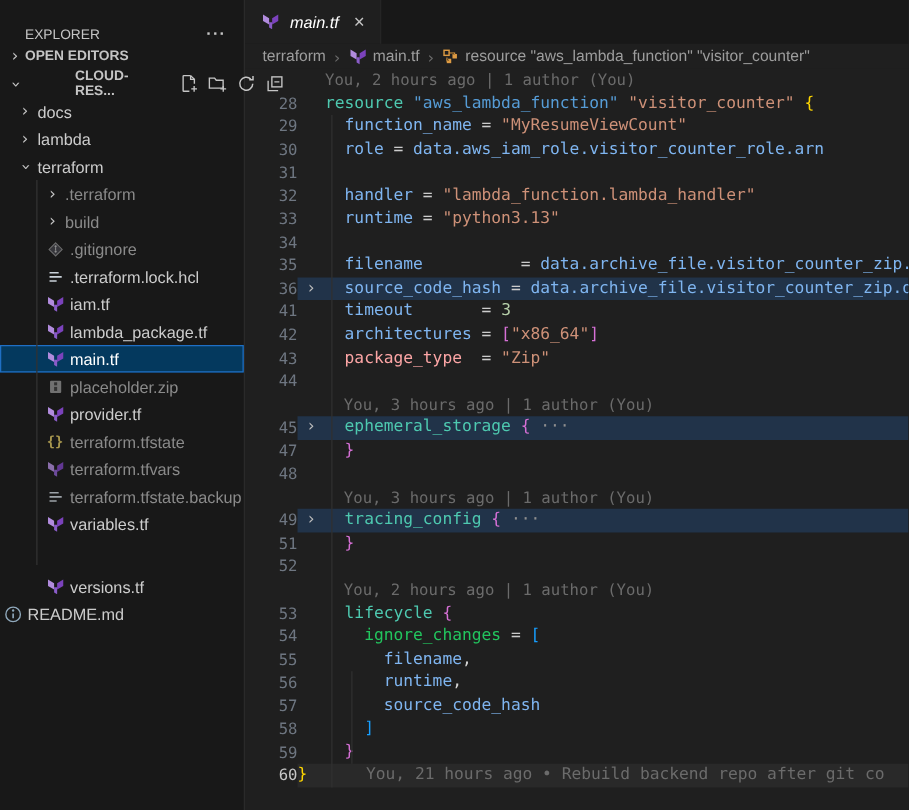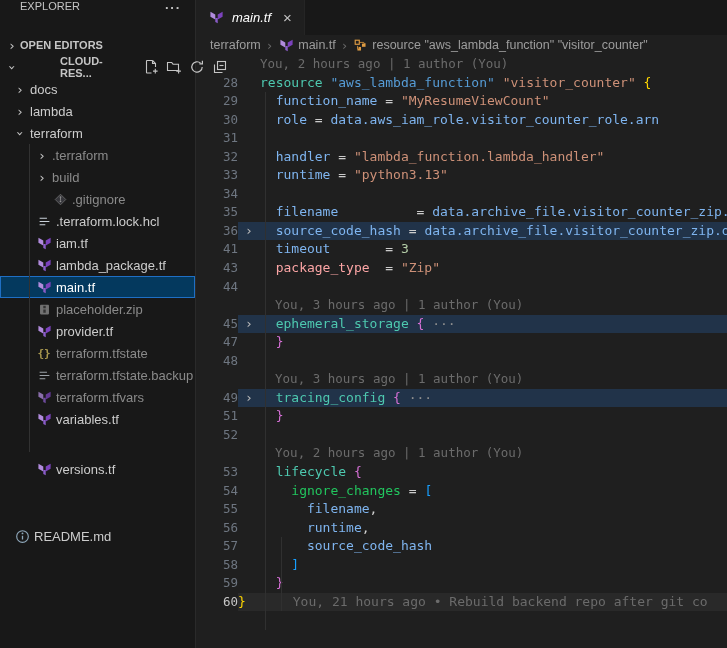--- a/index.html
+++ b/index.html
@@ -2,21 +2,21 @@
 <html><head>
 <meta charset="utf-8">
 <style>
   html,body{margin:0;padding:0;background:#1f1f1f;}
   .window{position:relative;width:727px;height:648px;background:#1f1f1f;overflow:hidden;
           font-family:"Liberation Sans",sans-serif;color:#cccccc;}
 
   
   .sidebar{position:absolute;left:0;top:0;width:196px;height:648px;background:#181818;
            border-right:1px solid #2a2a2a;box-sizing:border-box;}
-  .sb-header{height:34px;display:flex;align-items:flex-start;padding:0 14px 0 20px;font-size:11px;color:#c5c5c5;}
+  .sb-header{height:34px;display:flex;align-items:flex-end;padding:0 14px 0 20px;font-size:11px;color:#c5c5c5;}
   .sb-ellipsis{margin-left:auto;font-size:13px;letter-spacing:1px;color:#c5c5c5;cursor:pointer;font-weight:700;}
   .sb-row{display:flex;align-items:center;height:22px;font-weight:700;font-size:11px;color:#c5c5c5;}
   .chev{width:16px;flex:none;display:inline-flex;justify-content:center;align-items:center;
         color:#c5c5c5;font-family:"DejaVu Sans Mono",monospace;font-size:13px;font-weight:400;}
   .chev.exp{transform:rotate(90deg);}
   .sb-actions{margin-left:auto;display:flex;gap:7px;padding-right:8px;align-items:center;}
   .sb-actions span{display:inline-flex;cursor:pointer;}
   .tree{position:relative;}
   .titem{display:flex;align-items:center;height:22px;font-size:13px;color:#cccccc;cursor:pointer;box-sizing:border-box;}
   .titem .lbl{margin-left:2px;white-space:nowrap;}
@@ -114,21 +114,21 @@
           <span class="lbl">terraform</span>
         </div>
         <div class="titem dim" style="padding-left: 34px;">
           <span class="chev">›</span>
           <span class="lbl">.terraform</span>
         </div>
         <div class="titem dim" style="padding-left: 34px;">
           <span class="chev">›</span>
           <span class="lbl">build</span>
         </div>
-        <div class="titem dim" style="padding-left: 50px;">
+        <div class="titem dim" style="padding-left: 34px;">
           <span class="ficon" style="opacity: 0.75;">
             <svg width="13" height="13" viewBox="0 0 16 16">
               <path fill="#3f3f46" stroke="#8a8a8a" d="M8 1.5L14.5 8 8 14.5 1.5 8z"></path>
               <circle cx="8" cy="5" r="1.1" fill="#b5b5b5"></circle>
               <circle cx="8" cy="10.2" r="1.1" fill="#b5b5b5"></circle>
               <path stroke="#b5b5b5" d="M8 5.8v3.4"></path>
             </svg>
           </span>
           <span class="lbl">.gitignore</span>
         </div>
@@ -191,57 +191,57 @@
           <span class="lbl">provider.tf</span>
         </div>
         <div class="titem dim" style="padding-left: 34px;">
           <span class="ficon" style="opacity: 0.75;">
             <span style="color:#d8c261;font-weight:700;font-size:11px;font-family:'DejaVu Sans Mono',monospace;">{}</span>
           </span>
           <span class="lbl">terraform.tfstate</span>
         </div>
         <div class="titem dim" style="padding-left: 34px;">
           <span class="ficon" style="opacity: 0.75;">
+            <svg width="15" height="15" viewBox="0 0 16 16">
+              <path fill="#b18bdd" d="M1.5 1.8l5.2 3v5.4l-5.2-3z"></path>
+              <path fill="#7b42bc" d="M14.5 1.8l-5.2 3v5.4l5.2-3z"></path>
+              <path fill="#8a5cc8" d="M6.7 8.4h2.6v5.8l-2.6-1.4z"></path>
+            </svg>
+          </span>
+          <span class="lbl">terraform.tfvars</span>
+        </div>
+        <div class="titem dim" style="padding-left: 34px;">
+          <span class="ficon" style="opacity: 0.75;">
             <svg width="13" height="13" viewBox="0 0 16 16" stroke="#c9d1d9" stroke-width="1.5">
               <path d="M2 4h9M2 8h12M2 12h7"></path>
             </svg>
           </span>
           <span class="lbl">terraform.tfstate.backup</span>
         </div>
-        <div class="titem dim" style="padding-left: 34px;">
-          <span class="ficon" style="opacity: 0.75;">
-            <svg width="15" height="15" viewBox="0 0 16 16">
-              <path fill="#b18bdd" d="M1.5 1.8l5.2 3v5.4l-5.2-3z"></path>
-              <path fill="#7b42bc" d="M14.5 1.8l-5.2 3v5.4l5.2-3z"></path>
-              <path fill="#8a5cc8" d="M6.7 8.4h2.6v5.8l-2.6-1.4z"></path>
-            </svg>
-          </span>
-          <span class="lbl">terraform.tfvars</span>
-        </div>
         <div class="titem" style="padding-left: 34px;">
           <span class="ficon">
             <svg width="15" height="15" viewBox="0 0 16 16">
               <path fill="#b18bdd" d="M1.5 1.8l5.2 3v5.4l-5.2-3z"></path>
               <path fill="#7b42bc" d="M14.5 1.8l-5.2 3v5.4l5.2-3z"></path>
               <path fill="#8a5cc8" d="M6.7 8.4h2.6v5.8l-2.6-1.4z"></path>
             </svg>
           </span>
           <span class="lbl">variables.tf</span>
         </div>
         <div class="titem" style="padding-left: 34px; margin-top: 28px;">
           <span class="ficon">
             <svg width="15" height="15" viewBox="0 0 16 16">
               <path fill="#b18bdd" d="M1.5 1.8l5.2 3v5.4l-5.2-3z"></path>
               <path fill="#7b42bc" d="M14.5 1.8l-5.2 3v5.4l5.2-3z"></path>
               <path fill="#8a5cc8" d="M6.7 8.4h2.6v5.8l-2.6-1.4z"></path>
             </svg>
           </span>
           <span class="lbl">versions.tf</span>
         </div>
-        <div class="titem" style="padding-left: 12px; margin-top: 45px;">
+        <div class="titem" style="">
           <span class="ficon">
             <svg width="15" height="15" viewBox="0 0 16 16">
               <circle cx="8" cy="8" r="6.2" fill="none" stroke="#8fa8bb" stroke-width="1.2"></circle>
               <path stroke="#8fa8bb" stroke-width="1.4" d="M8 7.2v4"></path>
               <circle cx="8" cy="4.7" r="1" fill="#8fa8bb"></circle>
             </svg>
           </span>
           <span class="lbl">README.md</span>
         </div>
       </div>
@@ -364,20 +364,27 @@
             </span>
           </div>
           <div class="erow">
             <span class="gut">41</span>
             <span class="rowbody">
               <span class="fold"></span>
               <span class="code"><span style="color: rgb(127, 181, 240);">  timeout</span><span style="color: rgb(204, 204, 204);">       = </span><span style="color: rgb(181, 206, 168);">3</span></span>
             </span>
           </div>
           <div class="erow">
+            <span class="gut">42</span>
+            <span class="rowbody">
+              <span class="fold"></span>
+              <span class="code"><span style="color: rgb(127, 181, 240);">  architectures</span><span style="color: rgb(204, 204, 204);"> = </span><span style="color: rgb(214, 112, 214);">[</span><span style="color: rgb(206, 145, 120);">"x86_64"</span><span style="color: rgb(214, 112, 214);">]</span></span>
+            </span>
+          </div>
+          <div class="erow">
             <span class="gut">43</span>
             <span class="rowbody">
               <span class="fold"></span>
               <span class="code"><span style="color: #fca5a5;">  package_type</span><span style="color: rgb(204, 204, 204);">  = </span><span style="color: rgb(206, 145, 120);">"Zip"</span></span>
             </span>
           </div>
           <div class="erow">
             <span class="gut">44</span>
             <span class="rowbody">
               <span class="fold"></span>

